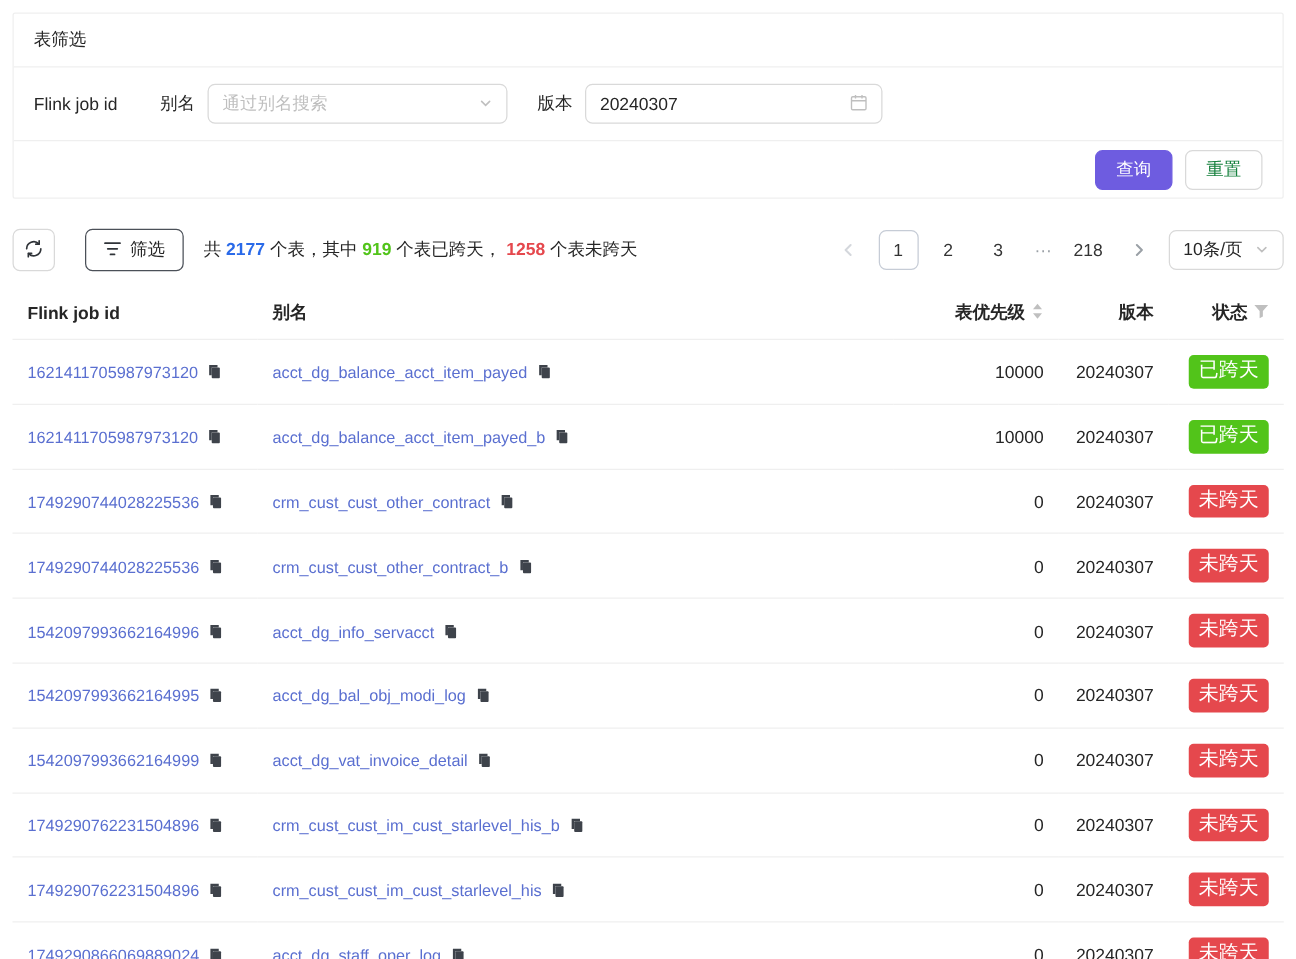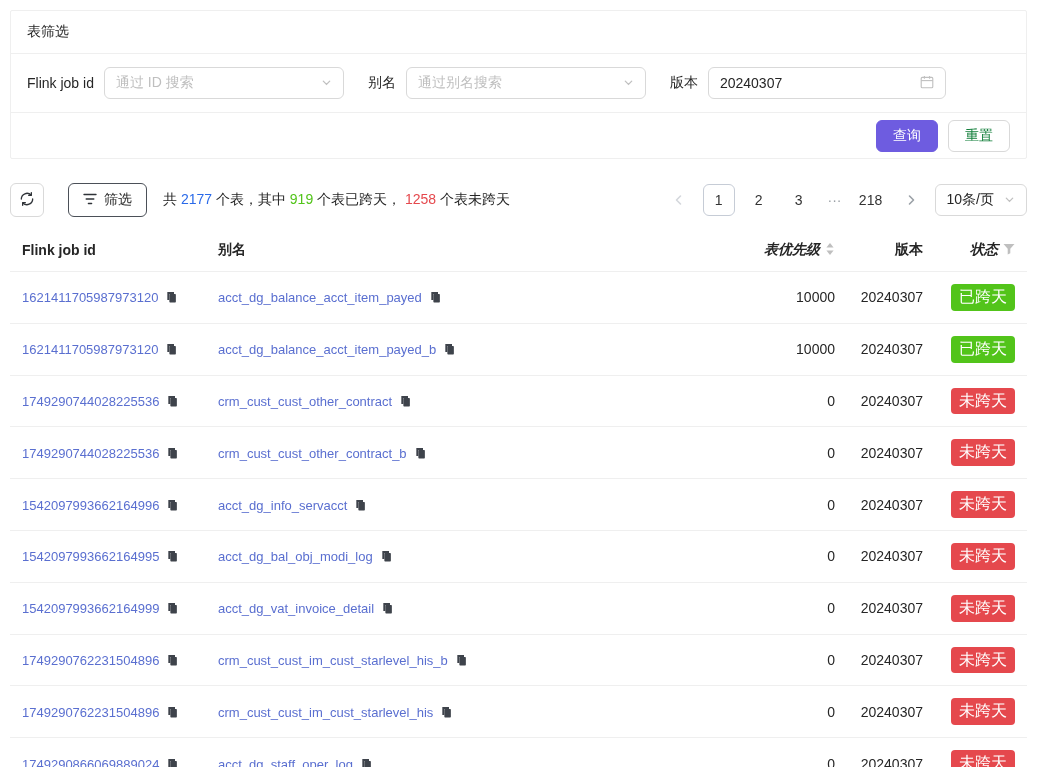--- a/index.html
+++ b/index.html
@@ -23,67 +23,59 @@
   .placeholder{color:var(--muted);}
   .card-footer{display:flex;justify-content:flex-end;align-items:center;gap:10px;padding:6px 16px;height:45px;}
   .btn{height:32px;padding:0 16px;border-radius:6px;font-size:14px;font-family:inherit;border:1px solid var(--input-border);background:#fff;color:#15803d;cursor:pointer;}
   .btn-primary{background:var(--primary);border-color:var(--primary);color:#fff;}
 
   
   .toolbar{display:flex;align-items:center;margin-top:24px;}
   .icon-btn{width:34px;height:34px;display:flex;align-items:center;justify-content:center;border:1px solid var(--input-border);border-radius:6px;background:#fff;cursor:pointer;}
   .filter-btn{display:flex;align-items:center;gap:7px;height:34px;padding:0 14px;margin-left:24px;border:1px solid #4b5058;border-radius:6px;background:#fff;color:var(--text);font-size:14px;font-family:inherit;cursor:pointer;}
   .summary{margin-left:16px;white-space:nowrap;}
-  .num{font-weight:400;}
+  .num{font-weight:700;}
   .num-blue{color:var(--blue);}
   .num-green{color:var(--green);}
   .num-red{color:var(--red);}
 
   
   .pagination{display:flex;align-items:center;gap:8px;margin-left:auto;}
   .page-btn{min-width:32px;height:32px;padding:0 4px;display:flex;align-items:center;justify-content:center;border:none;background:transparent;border-radius:6px;color:#333;font-size:14px;font-family:inherit;cursor:pointer;}
   .page-btn.active{border:1px solid #c6ccd6;background:#fff;}
   .nav-prev{color:#d4d7dc;}
   .nav-next{color:#9aa0a6;}
   .page-ellipsis{color:#9aa0a6;min-width:24px;text-align:center;cursor:pointer;}
   .size-select{display:flex;align-items:center;gap:10px;height:32px;padding:0 11px;border:1px solid var(--input-border);border-radius:6px;background:#fff;cursor:pointer;}
   .bottom-bar{display:flex;justify-content:flex-end;margin-top:14px;}
   .bottom-bar .pagination{margin-left:0;}
 
   
   table{width:100%;border-collapse:collapse;margin-top:12px;}
   th,td{padding:12px;border-bottom:1px solid var(--border);vertical-align:middle;}
   th{text-align:left;font-weight:600;color:var(--text);}
   .r{text-align:right;}
-  .th-end{display:flex;justify-content:flex-end;align-items:center;gap:5px;font-style:italic;}
+  .th-end{display:flex;justify-content:flex-end;align-items:center;gap:5px;}
   .link{color:var(--link);text-decoration:none;font-size:13px;cursor:pointer;}
   .copy{margin-left:7px;display:inline-flex;vertical-align:-2px;cursor:pointer;color:#3e434b;}
   .tag{display:inline-block;padding:3px 8px;border-radius:4px;color:#fff;font-size:16px;line-height:1.3;}
   .tag[data-status="crossed"]{background:var(--green);}
   .tag[data-status="not-crossed"]{background:var(--red);}
 </style>
 </head>
 <body>
 
 <div class="page">
 
   <section class="card">
     <div class="card-header">表筛选</div>
 
     <div class="filter-row">
       <div class="field">
         <span class="label">Flink job id</span>
-        <div class="control select">
-          <span class="placeholder">通过 ID 搜索</span>
-          <span>
-            <svg width="11" height="11" viewBox="0 0 12 12" fill="none" stroke="#bfbfbf" stroke-width="1.4" stroke-linecap="round">
-                <path d="M2.5 4.5L6 8l3.5-3.5"></path>
-              </svg>
-          </span>
-        </div>
       </div>
 
       <div class="field">
         <span class="label">别名</span>
         <div class="control select">
           <span class="placeholder">通过别名搜索</span>
           <span>
             <svg width="11" height="11" viewBox="0 0 12 12" fill="none" stroke="#bfbfbf" stroke-width="1.4" stroke-linecap="round">
                 <path d="M2.5 4.5L6 8l3.5-3.5"></path>
               </svg>

